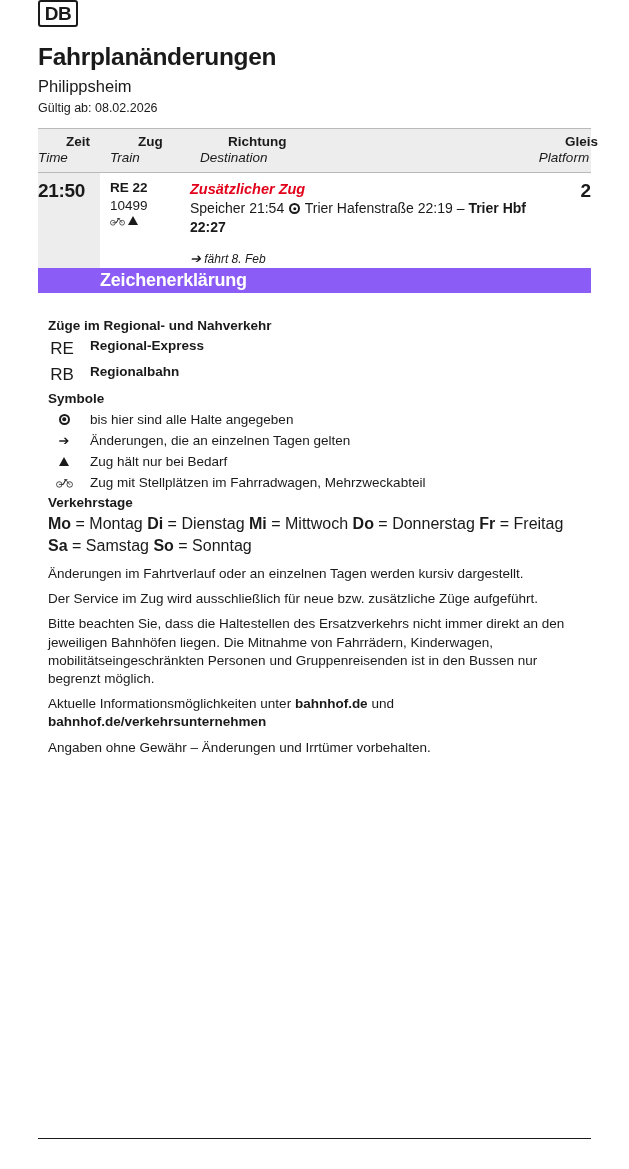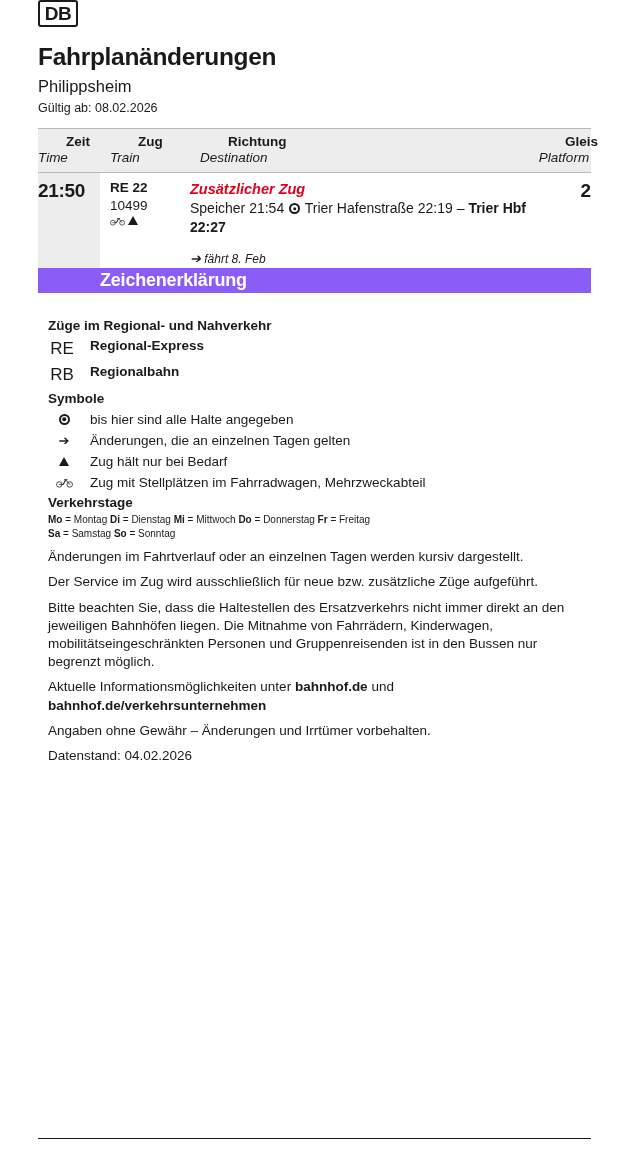--- a/index.html
+++ b/index.html
@@ -257,21 +257,21 @@
   .lg-val {
     font-size: 13.5px;
     font-weight: bold;
   }
   .lg-val-plain {
     font-size: 13.5px;
   }
   .lg-row-sym { display: flex; align-items: center; min-height: 21px; }
 
   .days-line {
-    font-size: 10px;
+    font-size: 16px;
     line-height: 1.4;
     padding-left: 10px;
   }
   .days-line b { font-weight: bold; }
 
   .para {
     font-size: 13.5px;
     line-height: 1.35;
     padding-left: 10px;
     margin-top: 7px;
@@ -403,19 +403,18 @@
 
       <div class="days-line"><b>Mo</b><span> = Montag </span><b>Di</b><span> = Dienstag </span><b>Mi</b><span> = Mittwoch </span><b>Do</b><span> = Donnerstag </span><b>Fr</b><span> = Freitag</span></div>
 
       <div class="days-line"><b>Sa</b><span> = Samstag </span><b>So</b><span> = Sonntag</span></div>
 
       <div class="para">Änderungen im Fahrtverlauf oder an einzelnen Tagen werden kursiv dargestellt.</div>
       <div class="para">Der Service im Zug wird ausschließlich für neue bzw. zusätzliche Züge aufgeführt.</div>
       <div class="para">Bitte beachten Sie, dass die Haltestellen des Ersatzverkehrs nicht immer direkt an den jeweiligen Bahnhöfen liegen. Die Mitnahme von Fahrrädern, Kinderwagen, mobilitätseingeschränkten Personen und Gruppenreisenden ist in den Bussen nur begrenzt möglich.</div>
       <div class="para"><span>Aktuelle Informationsmöglichkeiten unter </span><b>bahnhof.de</b><span> und</span><br><b>bahnhof.de/verkehrsunternehmen</b></div>
       <div class="para">Angaben ohne Gewähr – Änderungen und Irrtümer vorbehalten.</div>
-      <div class="para">Datenstand: 04.02.2026</div>
     </div>
 
   </div>
 
   <div class="bottom-rule"></div>
 </div>
 
 </body></html>

